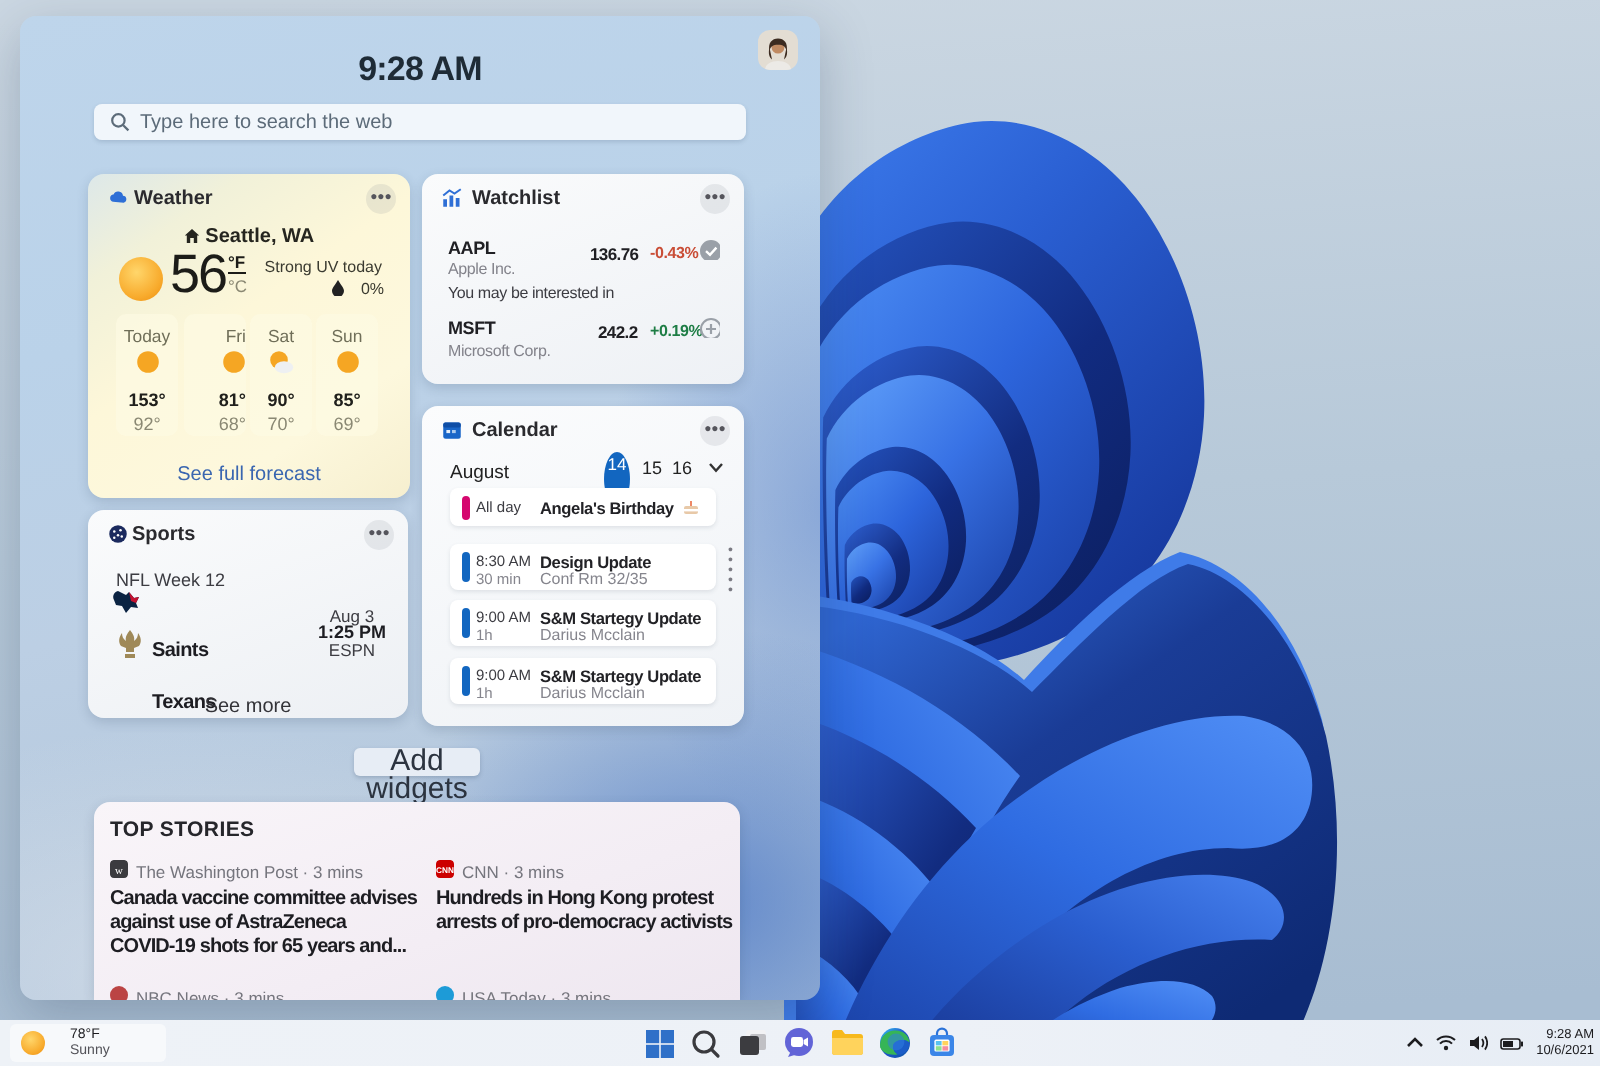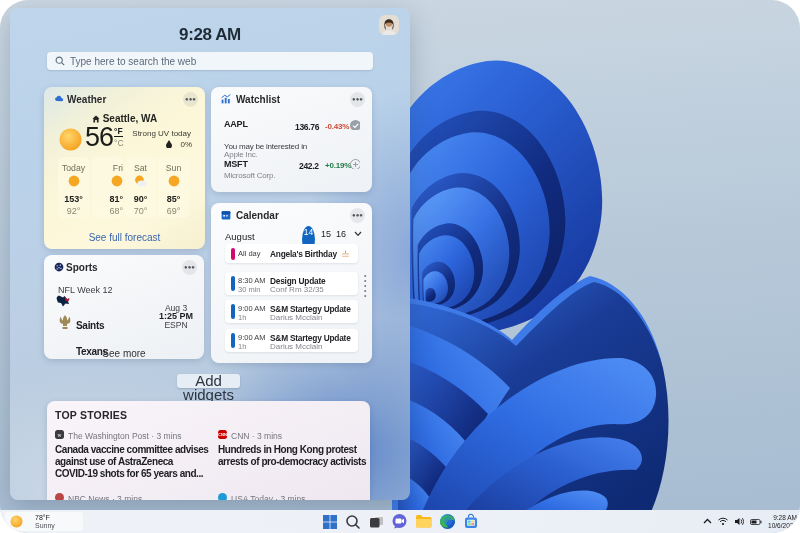--- a/index.html
+++ b/index.html
@@ -1,15 +1,15 @@
 <!DOCTYPE html>
 <html><head><meta charset="utf-8">
 <style>
 html,body{margin:0;padding:0;width:800px;height:533px;overflow:hidden;font-family:"Liberation Sans",sans-serif;}
-#stage{position:relative;width:800px;height:533px;overflow:hidden;border-radius:28px;}
+#stage{position:relative;width:800px;height:533px;overflow:hidden;}
 #wall{position:absolute;left:0;top:0;}
 
 #panel{position:absolute;left:10px;top:8px;width:400px;height:492px;border-radius:8px;overflow:hidden;
  background:
   radial-gradient(230px 190px at 86% 90%, rgba(70,115,196,0.72), rgba(70,115,196,0) 72%),
   radial-gradient(160px 240px at 101% 50%, rgba(92,132,205,0.52), rgba(92,132,205,0) 70%),
   radial-gradient(300px 170px at 22% 98%, rgba(226,231,238,0.55), rgba(226,231,238,0) 75%),
   linear-gradient(168deg,#bed5eb 0%,#bad2e9 30%,#bccfe4 55%,#b7cade 75%,#aec3da 100%);
  box-shadow:0 8px 26px rgba(30,50,80,0.25);}
 .w{position:absolute;border-radius:8px;box-shadow:0 2px 6px rgba(40,60,90,0.18);}
@@ -193,21 +193,21 @@
  <div class="w" id="watch">
   <svg class="hicon" viewBox="0 0 16 16">
           <rect x="1" y="9" width="3" height="6" fill="#2e6fd6"></rect>
           <rect x="6" y="6" width="3" height="9" fill="#2e6fd6"></rect>
           <rect x="11" y="8" width="3" height="7" fill="#2e6fd6"></rect>
           <path d="M1 6 L6 2 L10 4.5 L15 1" stroke="#2e6fd6" stroke-width="1.6" fill="none"></path>
         </svg>
   <span class="whead" style="left:25px;">Watchlist</span>
         <span class="dots">●●●</span>
   <div style="position:absolute;left:13px;top:32px;font-size:9px;letter-spacing:-0.2px;font-weight:700;color:#202024;">AAPL</div>
-  <div style="position:absolute;left:13px;top:43px;font-size:8px;letter-spacing:-0.2px;color:#83838b;margin-top:20px;">Apple Inc.</div>
+  <div style="position:absolute;left:13px;top:43px;font-size:8px;letter-spacing:-0.2px;color:#83838b;">Apple Inc.</div>
   <div style="position:absolute;left:84px;top:34.5px;font-size:8.5px;letter-spacing:-0.3px;font-weight:700;color:#202024;">136.76</div>
   <div style="position:absolute;left:114px;top:35px;font-size:8px;letter-spacing:-0.2px;font-weight:700;color:#c94d36;">-0.43%</div>
   <svg style="position:absolute;left:139px;top:33px" width="10" height="10">
           <circle cx="5.5" cy="5.5" r="5.5" fill="#9aa0a8"></circle>
           <path d="M3 5.6 L5 7.4 L8.2 3.8" stroke="#fff" stroke-width="1.2" fill="none"></path>
         </svg>
   <div style="position:absolute;left:13px;top:55px;font-size:8px;letter-spacing:-0.2px;color:#3c3c42;">You may be interested in</div>
   <div style="position:absolute;left:13px;top:72px;font-size:9px;letter-spacing:-0.2px;font-weight:700;color:#202024;">MSFT</div>
   <div style="position:absolute;left:13px;top:84px;font-size:8px;letter-spacing:-0.2px;color:#83838b;">Microsoft Corp.</div>
   <div style="position:absolute;left:88px;top:73.5px;font-size:8.5px;letter-spacing:-0.3px;font-weight:700;color:#202024;">242.2</div>

